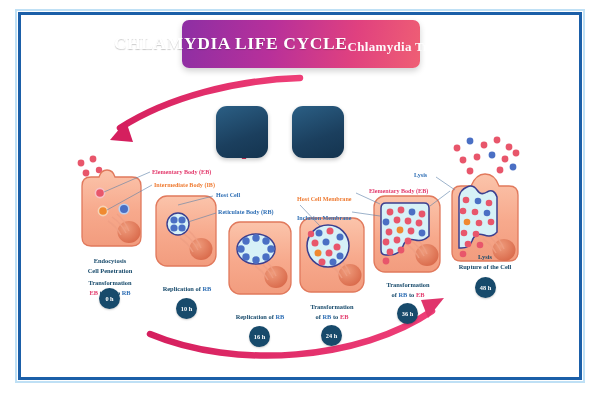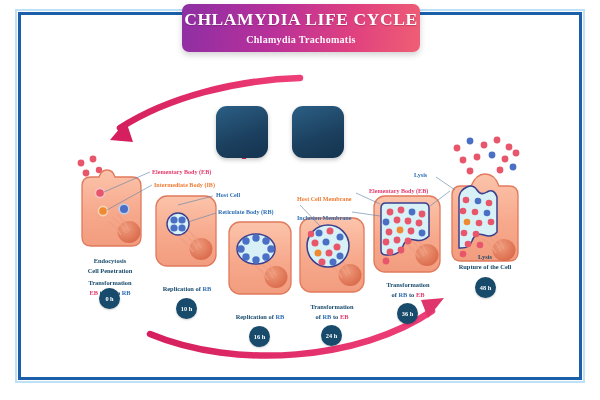--- a/index.html
+++ b/index.html
@@ -14,34 +14,34 @@
   }
   #frame:after{
     content:"";position:absolute;left:-6px;top:-6px;right:-6px;bottom:-6px;
     border:2px solid #bfe0f5;pointer-events:none;
   }
   #stage{position:absolute;left:0;top:0;width:600px;height:400px;}
   svg{position:absolute;left:0;top:0;width:600px;height:400px;overflow:visible;}
 
   
   #banner{
-    position:absolute;left:182px;top:4px;width:238px;height:48px;
+    position:absolute;left:182px;top:20px;width:238px;height:48px;
     border-radius:7px;
     background:linear-gradient(100deg,#8d2fa4 0%,#b8309a 38%,#e0417f 72%,#ef5f74 100%);
     box-shadow:0 3px 6px rgba(0,0,0,.18);
-    display:flex;flex-direction:column;align-items:center;justify-content:center;
+    display:flex;flex-direction:row;align-items:center;justify-content:center;
     z-index:6;
   }
   #banner-title{
     color:#fff;font-weight:bold;font-size:17.5px;letter-spacing:.6px;
     line-height:1;white-space:nowrap;
     text-shadow:0 1px 1px rgba(0,0,0,.22);
   }
   #banner-sub{
-    color:#fff;font-size:10px;font-weight:bold;margin-top:6px;
+    color:#fff;font-size:13px;font-weight:bold;margin-top:6px;
     letter-spacing:.3px;white-space:nowrap;opacity:.97;
   }
 
   
   .organ-tile{
     position:absolute;width:52px;height:52px;border-radius:11px;
     background:linear-gradient(160deg,#2b5f85 0%,#1b3f5e 60%,#14344f 100%);
     box-shadow:0 2px 4px rgba(0,0,0,.22);z-index:5;
   }
   #tile-f{left:216px;top:106px;}

